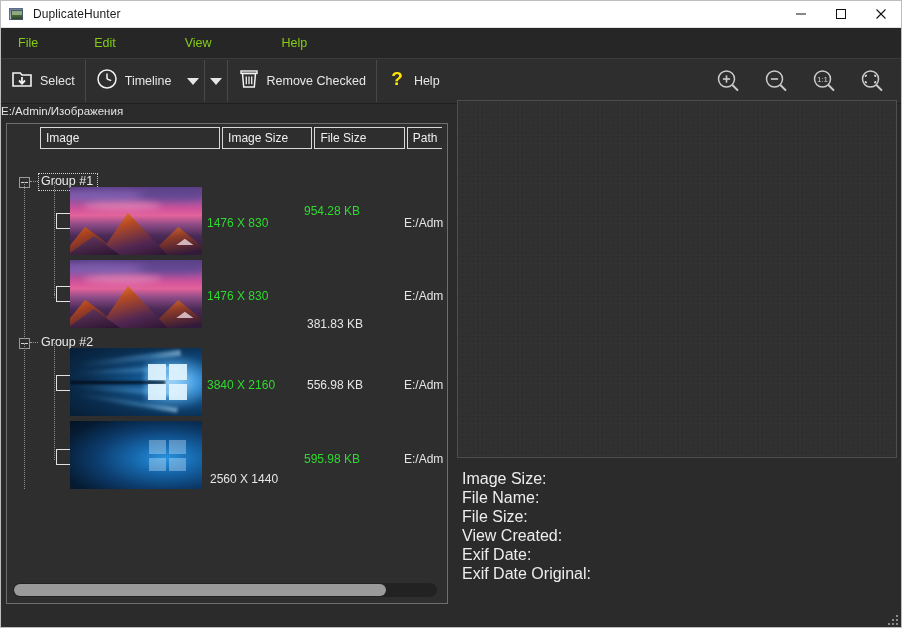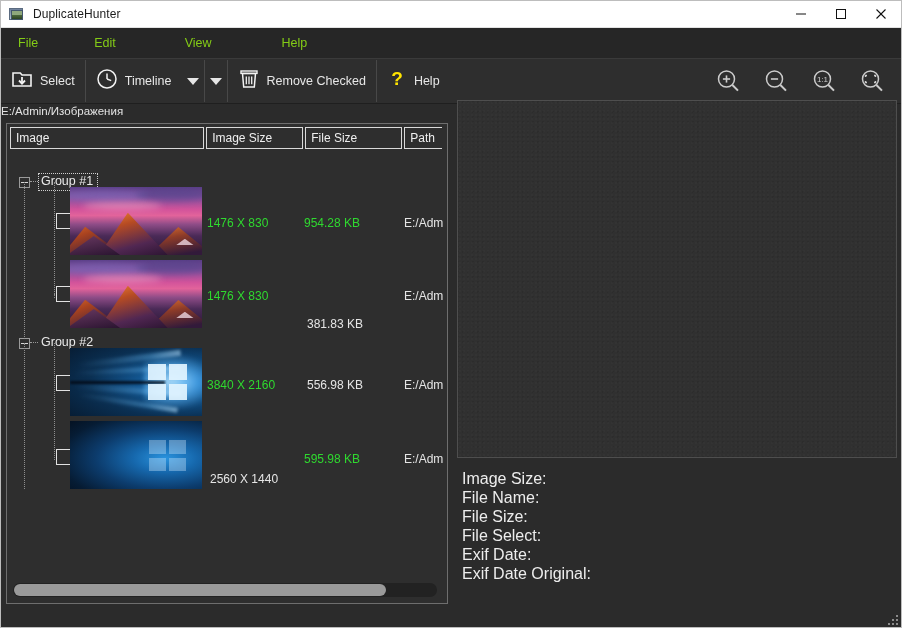--- a/index.html
+++ b/index.html
@@ -43,21 +43,21 @@
   .zbtn{width:30px;height:30px;display:flex;align-items:center;justify-content:center;}
 
   
   .pathline{position:absolute;left:0;top:101px;width:450px;height:18px;display:flex;align-items:center;}
   .pathtext{font-size:11.5px;color:#e3e3e3;}
 
   
   .treepanel{position:absolute;left:5px;top:122px;width:442px;height:481px;background:#2e2e2e;border:1px solid #6e6e6e;box-sizing:border-box;}
   .colheaders{display:flex;height:22px;margin:3px 3px 0 3px;}
   .colh{height:22px;background:#2e2e2e;border:1px solid #d9d9d9;box-sizing:border-box;display:flex;align-items:center;padding-left:5px;font-size:12px;color:#efefef;margin-right:2px;}
-  .colh.c1{width:196px;}
+  .colh.c1{width:196px;margin-left:30px;}
   .colh.c2{width:98px;}
   .colh.c3{width:98px;}
   .colh.c4{width:38px;border-right:none;}
 
   .treebody{position:relative;height:430px;overflow:hidden;}
   .grouprow{position:absolute;left:0;height:18px;display:flex;align-items:center;}
   .expander{width:11px;height:11px;border:1px solid #9a9a9a;box-sizing:border-box;position:relative;background:#2e2e2e;margin-left:12px;flex:none;}
   .expander:before{content:"";position:absolute;left:1px;top:4px;width:7px;height:1px;background:#d6d6d6;}
   .gdash{width:8px;height:1px;border-top:1px dotted #9a9a9a;flex:none;}
   .glabel{font-size:12.5px;color:#e9e9e9;border:1px dotted #cfcfcf;padding:0 4px 1px 2px;line-height:15px;}
@@ -285,21 +285,21 @@
             <div class="cl2"></div>
             <div class="cl3"></div>
           <div class="pk p1"></div>
             <div class="pk p3"></div>
             <div class="pk p2"></div>
             <div class="pk p4"></div>
             <div class="snow"></div>
           </div>
       </div>
       <div class="cell green" style="left:200px;top:67px;">1476 X 830</div>
-      <div class="cell green" style="left:297px;top:67px;">954.28 KB</div>
+      <div class="cell green" style="left:297px;top:55px;">954.28 KB</div>
       <div class="cell" style="left:397px;top:67px;">E:/Adm</div>
 
       <div class="chk" style="left:49px;top:137px;"></div>
       <div class="thumb" style="left:63px;top:111px;">
         <div class="th-mtn">
             <div class="cl1"></div>
             <div class="cl2"></div>
             <div class="cl3"></div>
           <div class="pk p1"></div>
             <div class="pk p3"></div>
@@ -366,21 +366,21 @@
   </div>
 
   <div class="preview">
     <div class="noise"></div>
   </div>
 
   <div class="infopanel">
     <div class="inforow">Image Size:</div>
     <div class="inforow">File Name:</div>
     <div class="inforow">File Size:</div>
-    <div class="inforow">File Select:</div>
+    <div class="inforow">View Created:</div>
     <div class="inforow">Exif Date:</div>
     <div class="inforow">Exif Date Original:</div>
   </div>
 
   <div class="grip">
     <i style="right:0;bottom:0;"></i>
       <i style="right:4px;bottom:0;"></i>
       <i style="right:8px;bottom:0;"></i>
     <i style="right:0;bottom:4px;"></i>
       <i style="right:4px;bottom:4px;"></i>

